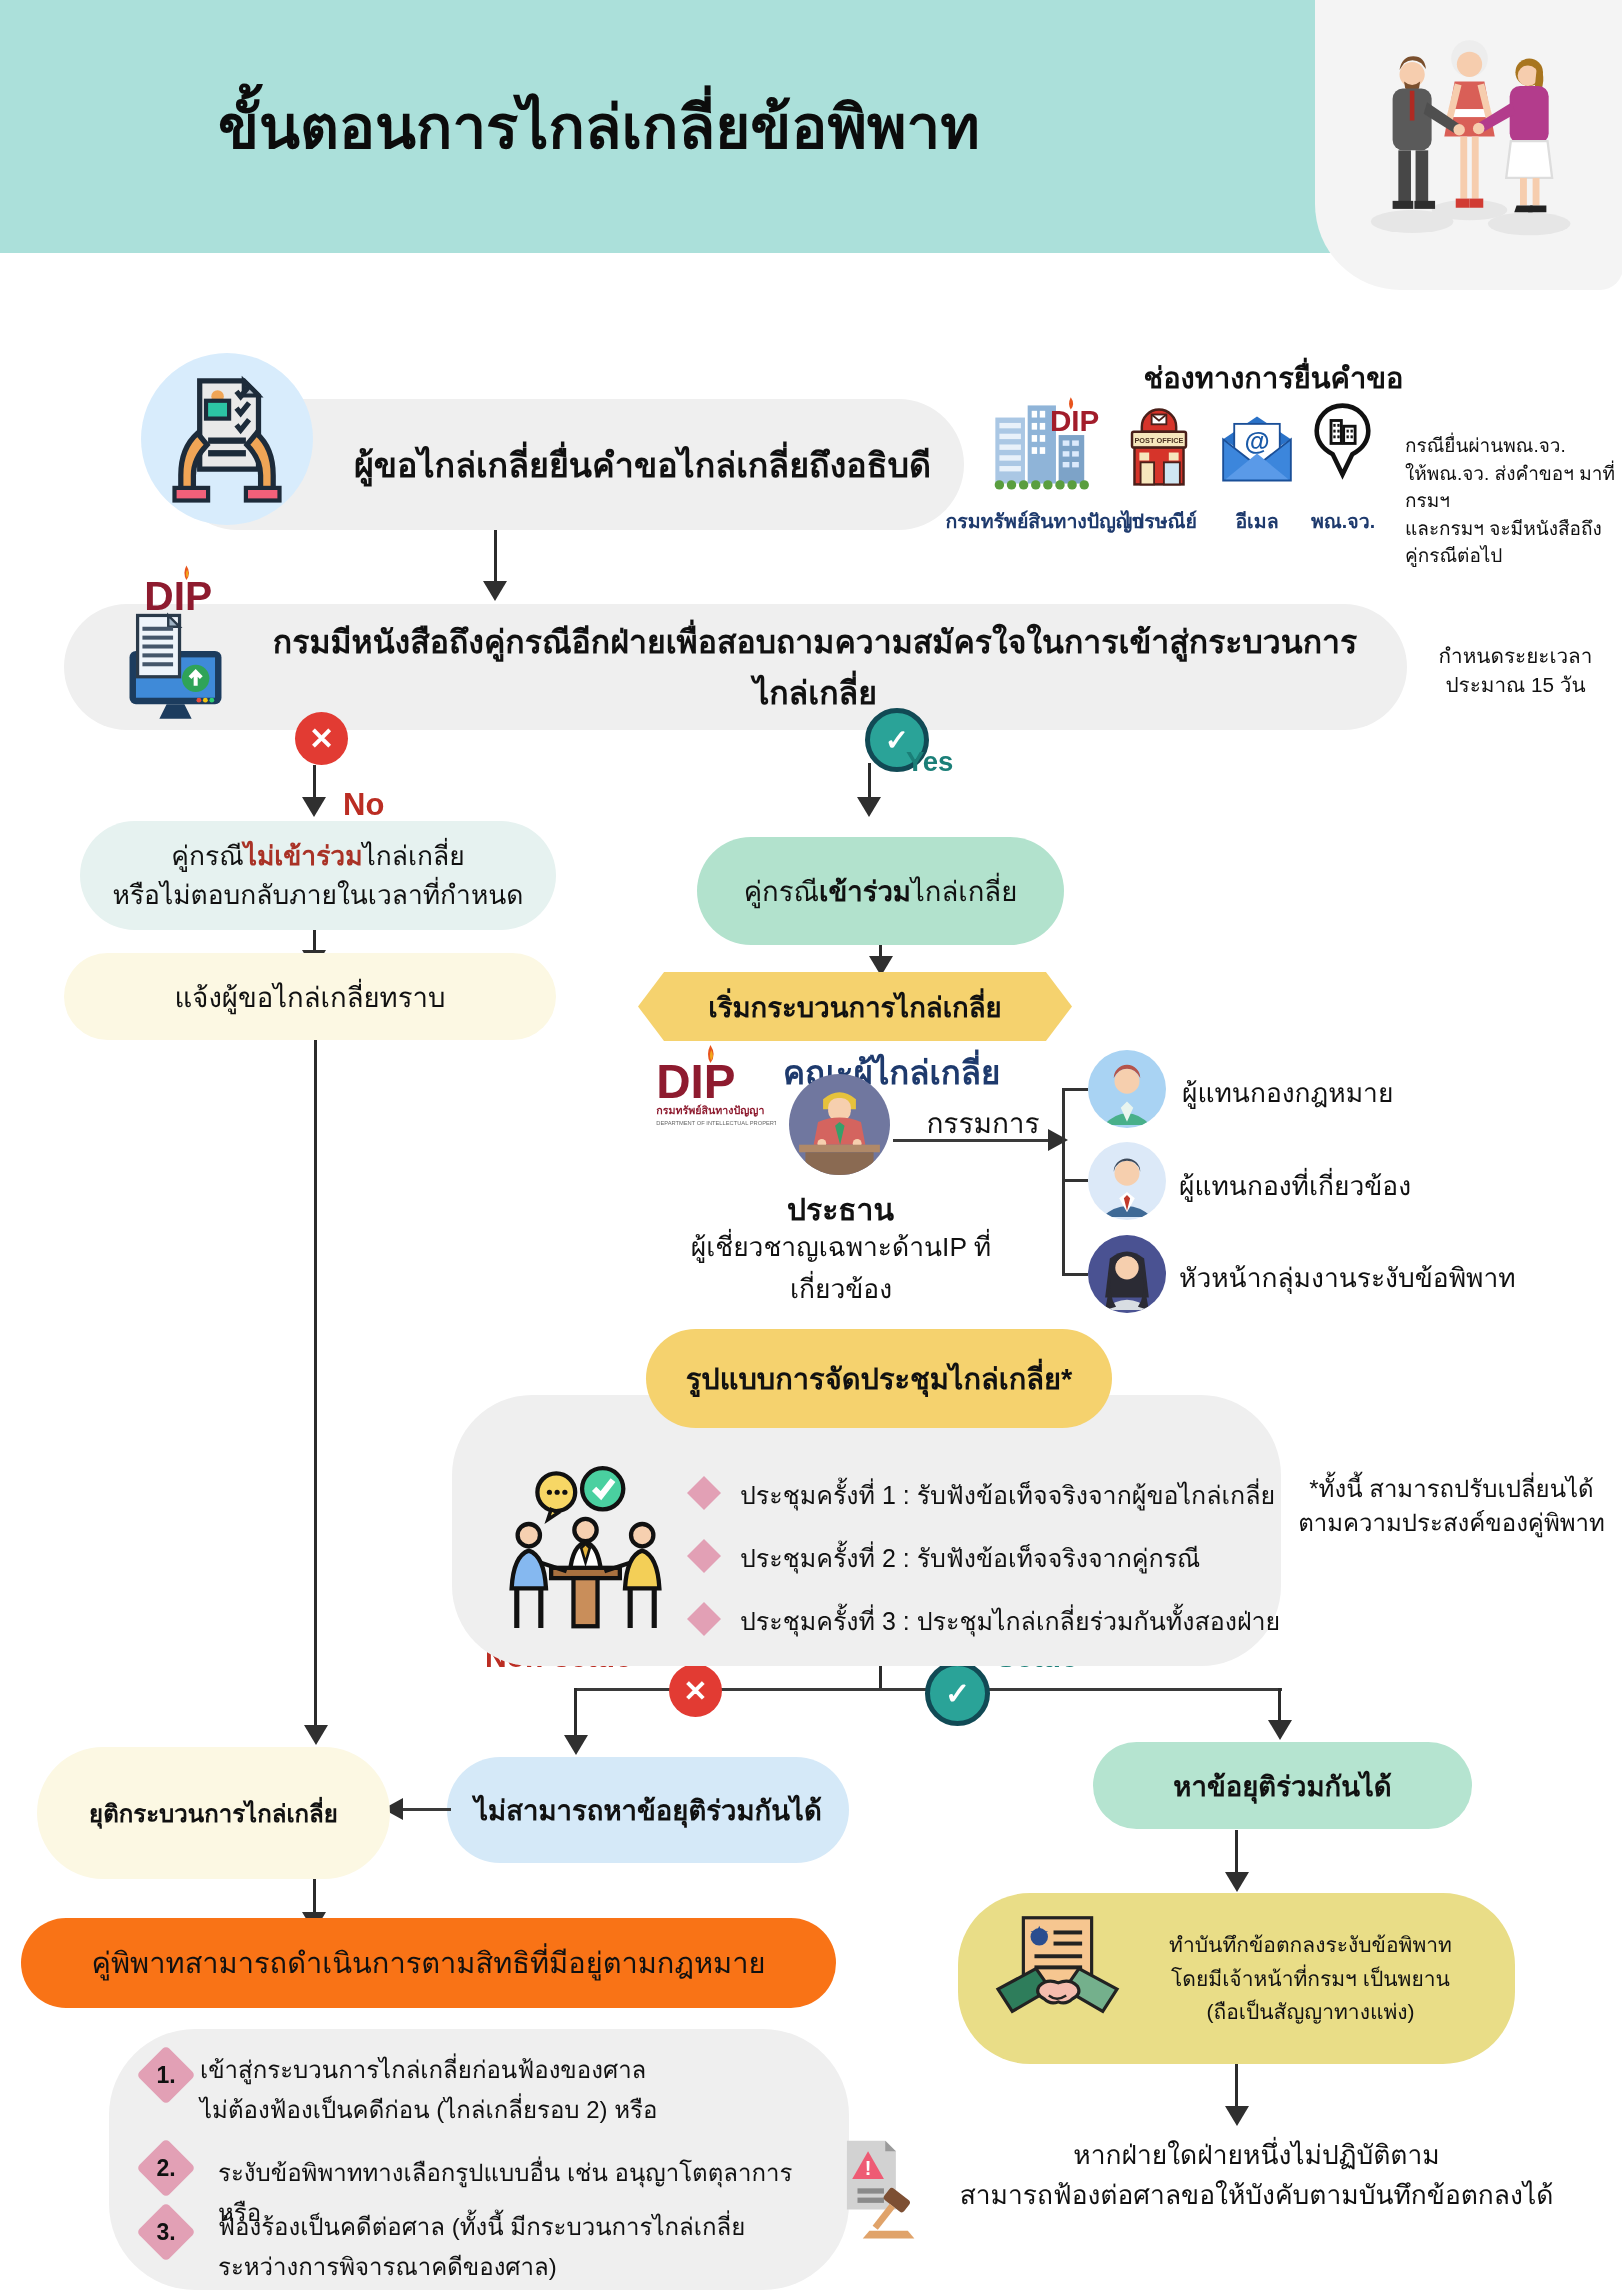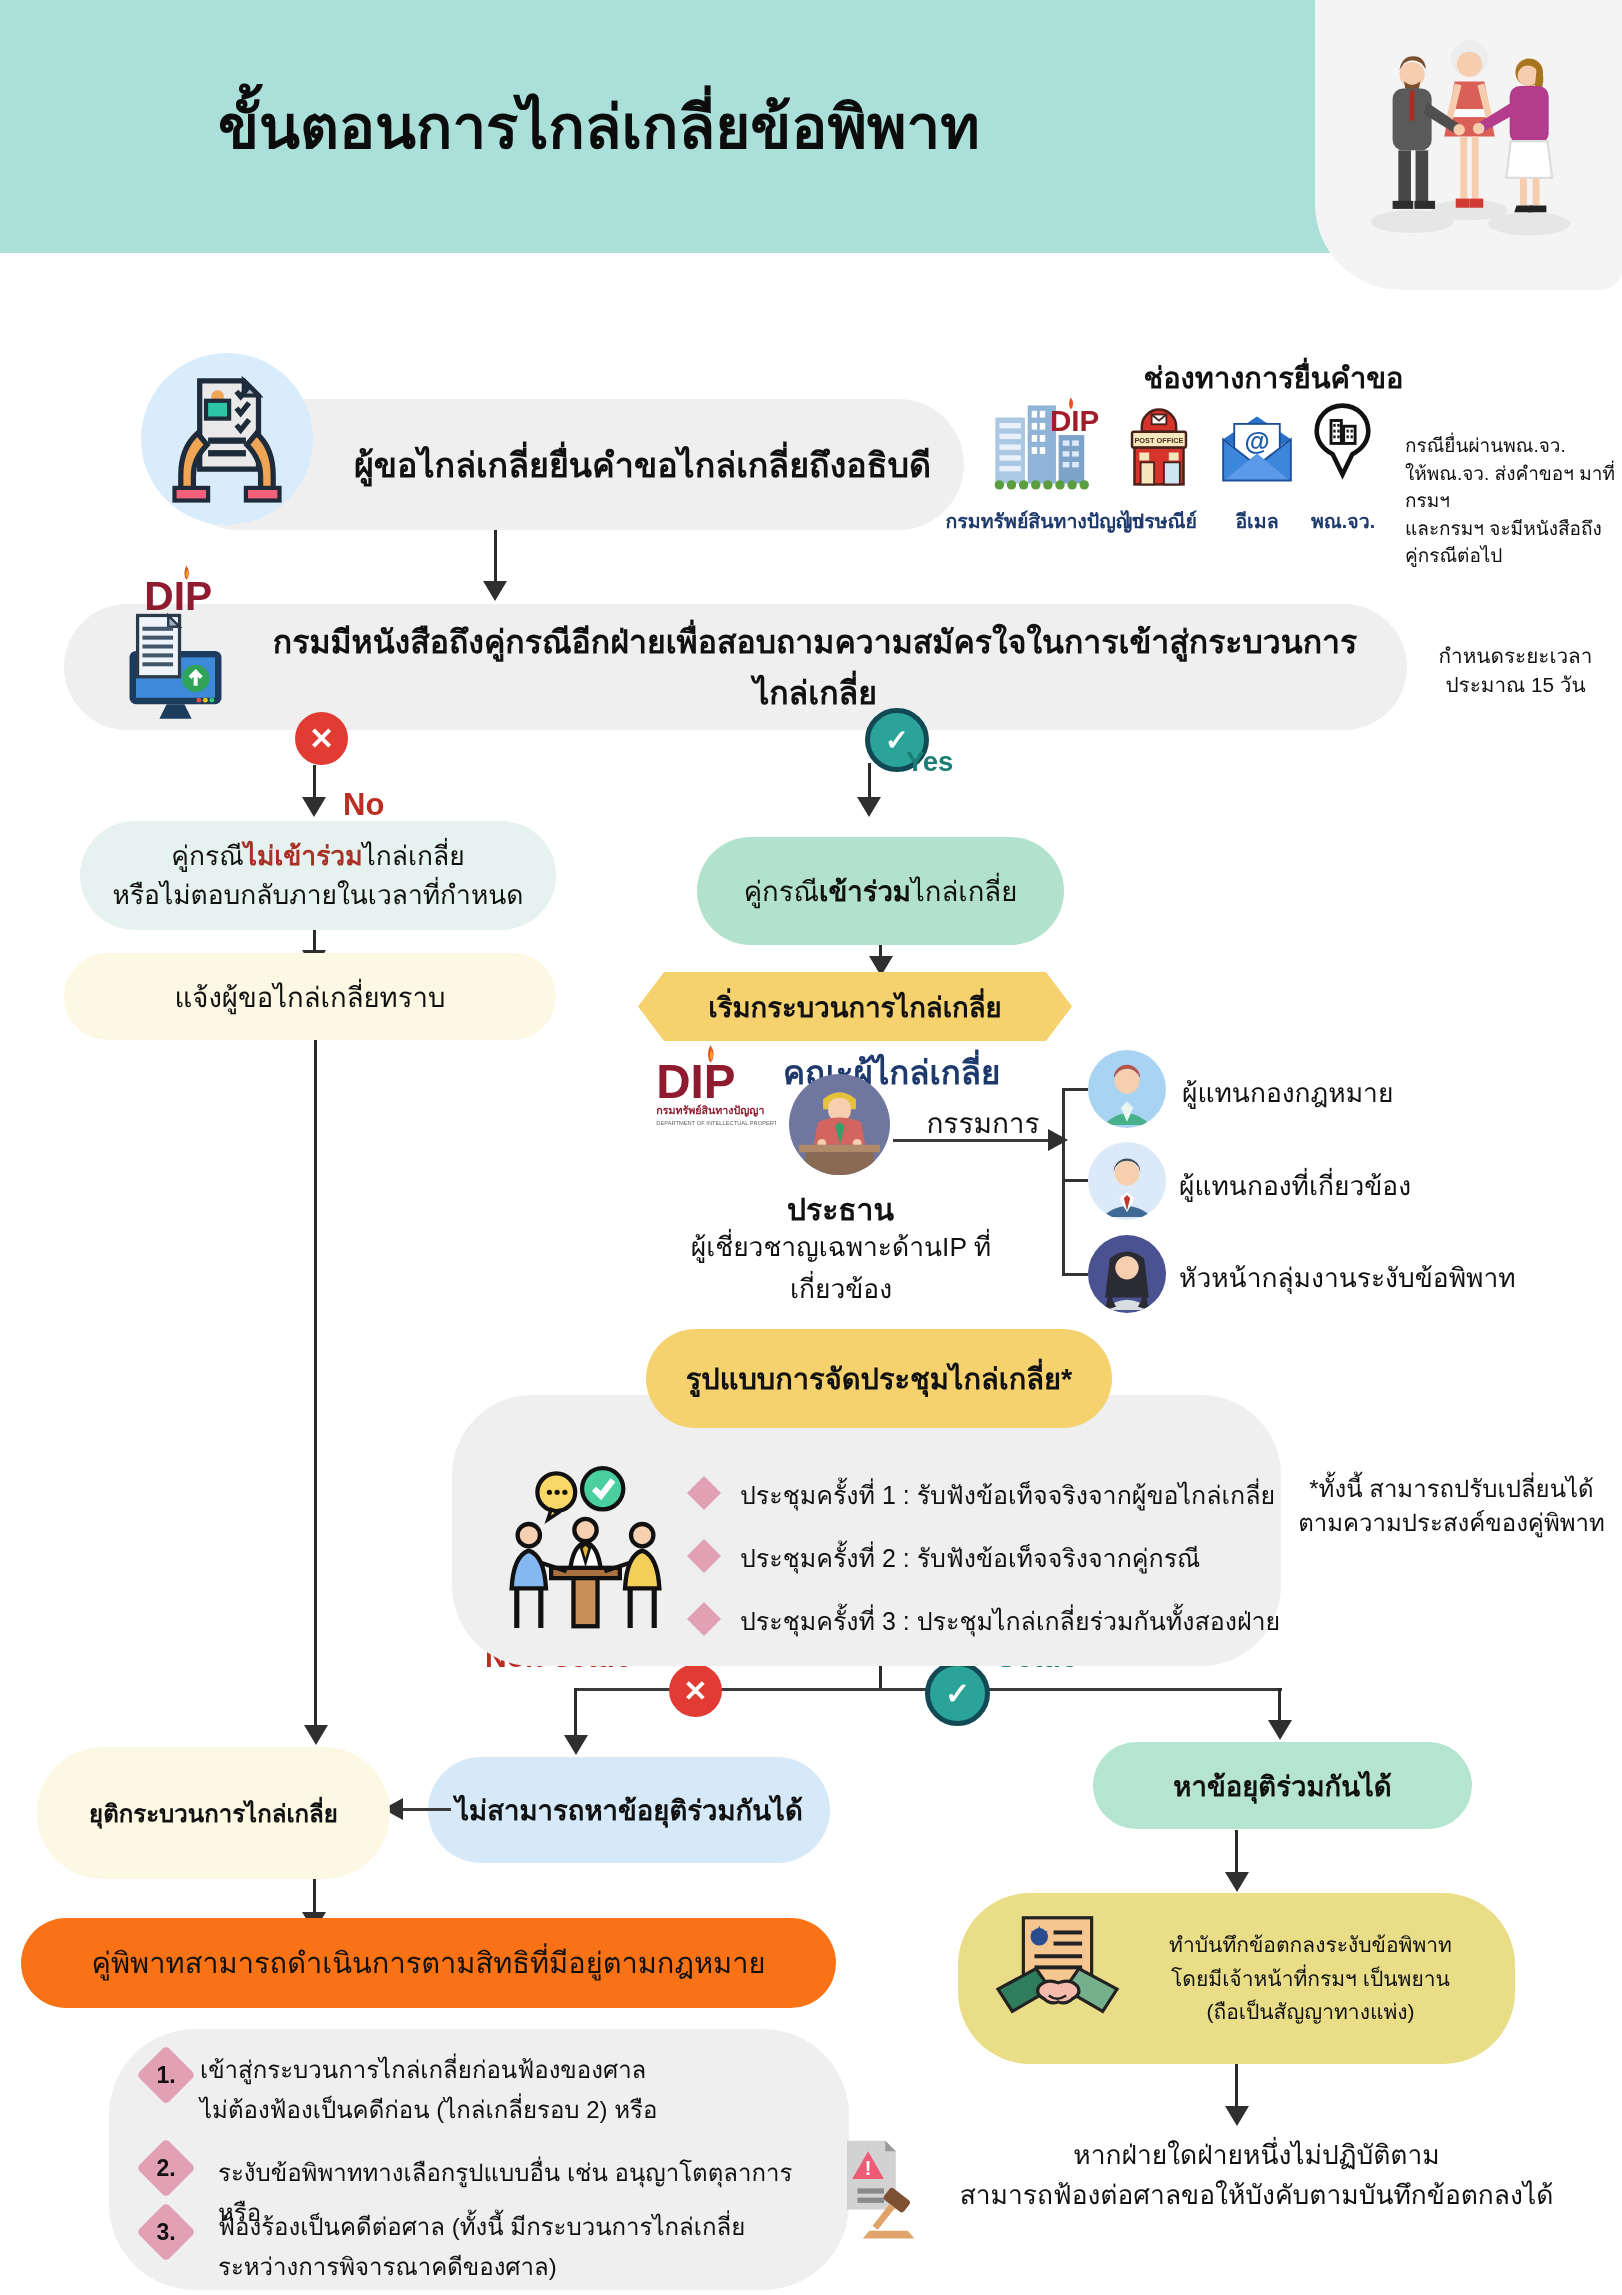--- a/index.html
+++ b/index.html
@@ -342,21 +342,21 @@
   <div class="hline" style="left:574px;top:1688px;width:708px;"></div>
   <div class="vline" style="left:574px;top:1688px;height:48px;"></div>
   <div class="ah-down" style="left:564px;top:1735px;"></div>
   <div class="vline" style="left:1278px;top:1688px;height:33px;"></div>
   <div class="ah-down" style="left:1268px;top:1720px;"></div>
   <div class="abs bold red" style="left:485px;top:1640px;font-size:30px;">Non-settle</div>
   <div class="circlebadge" style="left:669px;top:1664px;width:53px;height:53px;background:#e23b33;font-size:29px;">✕</div>
   <div class="circlebadge" style="left:925px;top:1661px;width:55px;height:55px;background:#2aa398;border:5.2px solid #114a55;font-size:30px;">✓</div>
   <div class="abs bold tealtxt" style="left:996px;top:1640px;font-size:30px;">Settle</div>
 
-  <div class="abs flexc bold" style="left:428px;top:1757px;width:402px;height:106px;border-radius:53px;background:#d5e9f8;font-size:27.5px;">ไม่สามารถหาข้อยุติร่วมกันได้</div>
+  <div class="abs flexc bold" style="left:447px;top:1757px;width:402px;height:106px;border-radius:53px;background:#d5e9f8;font-size:27.5px;">ไม่สามารถหาข้อยุติร่วมกันได้</div>
   <div class="hline" style="left:403px;top:1808px;width:48px;"></div>
   <div class="ah-left" style="left:383px;top:1798px;"></div>
   <div class="abs flexc bold" style="left:37px;top:1747px;width:353px;height:132px;border-radius:68px;background:#fcf8e3;font-size:24px;">ยุติกระบวนการไกล่เกลี่ย</div>
   <div class="vline" style="left:313px;top:1879px;height:34px;"></div>
   <div class="ah-down" style="left:302px;top:1912px;"></div>
   <div class="abs flexc" style="left:21px;top:1918px;width:815px;height:90px;border-radius:53px;background:#f97316;font-size:29px;">คู่พิพาทสามารถดำเนินการตามสิทธิที่มีอยู่ตามกฎหมาย</div>
 
   <div class="abs graybox" style="left:109px;top:2029px;width:740px;height:261px;border-radius:86px;"></div>
   <div class="numdiamond" style="left:145px;top:2054px;"></div>
   <div class="abs flexc bold" style="left:145px;top:2054px;width:42px;height:42px;font-size:23px;">1.</div>

